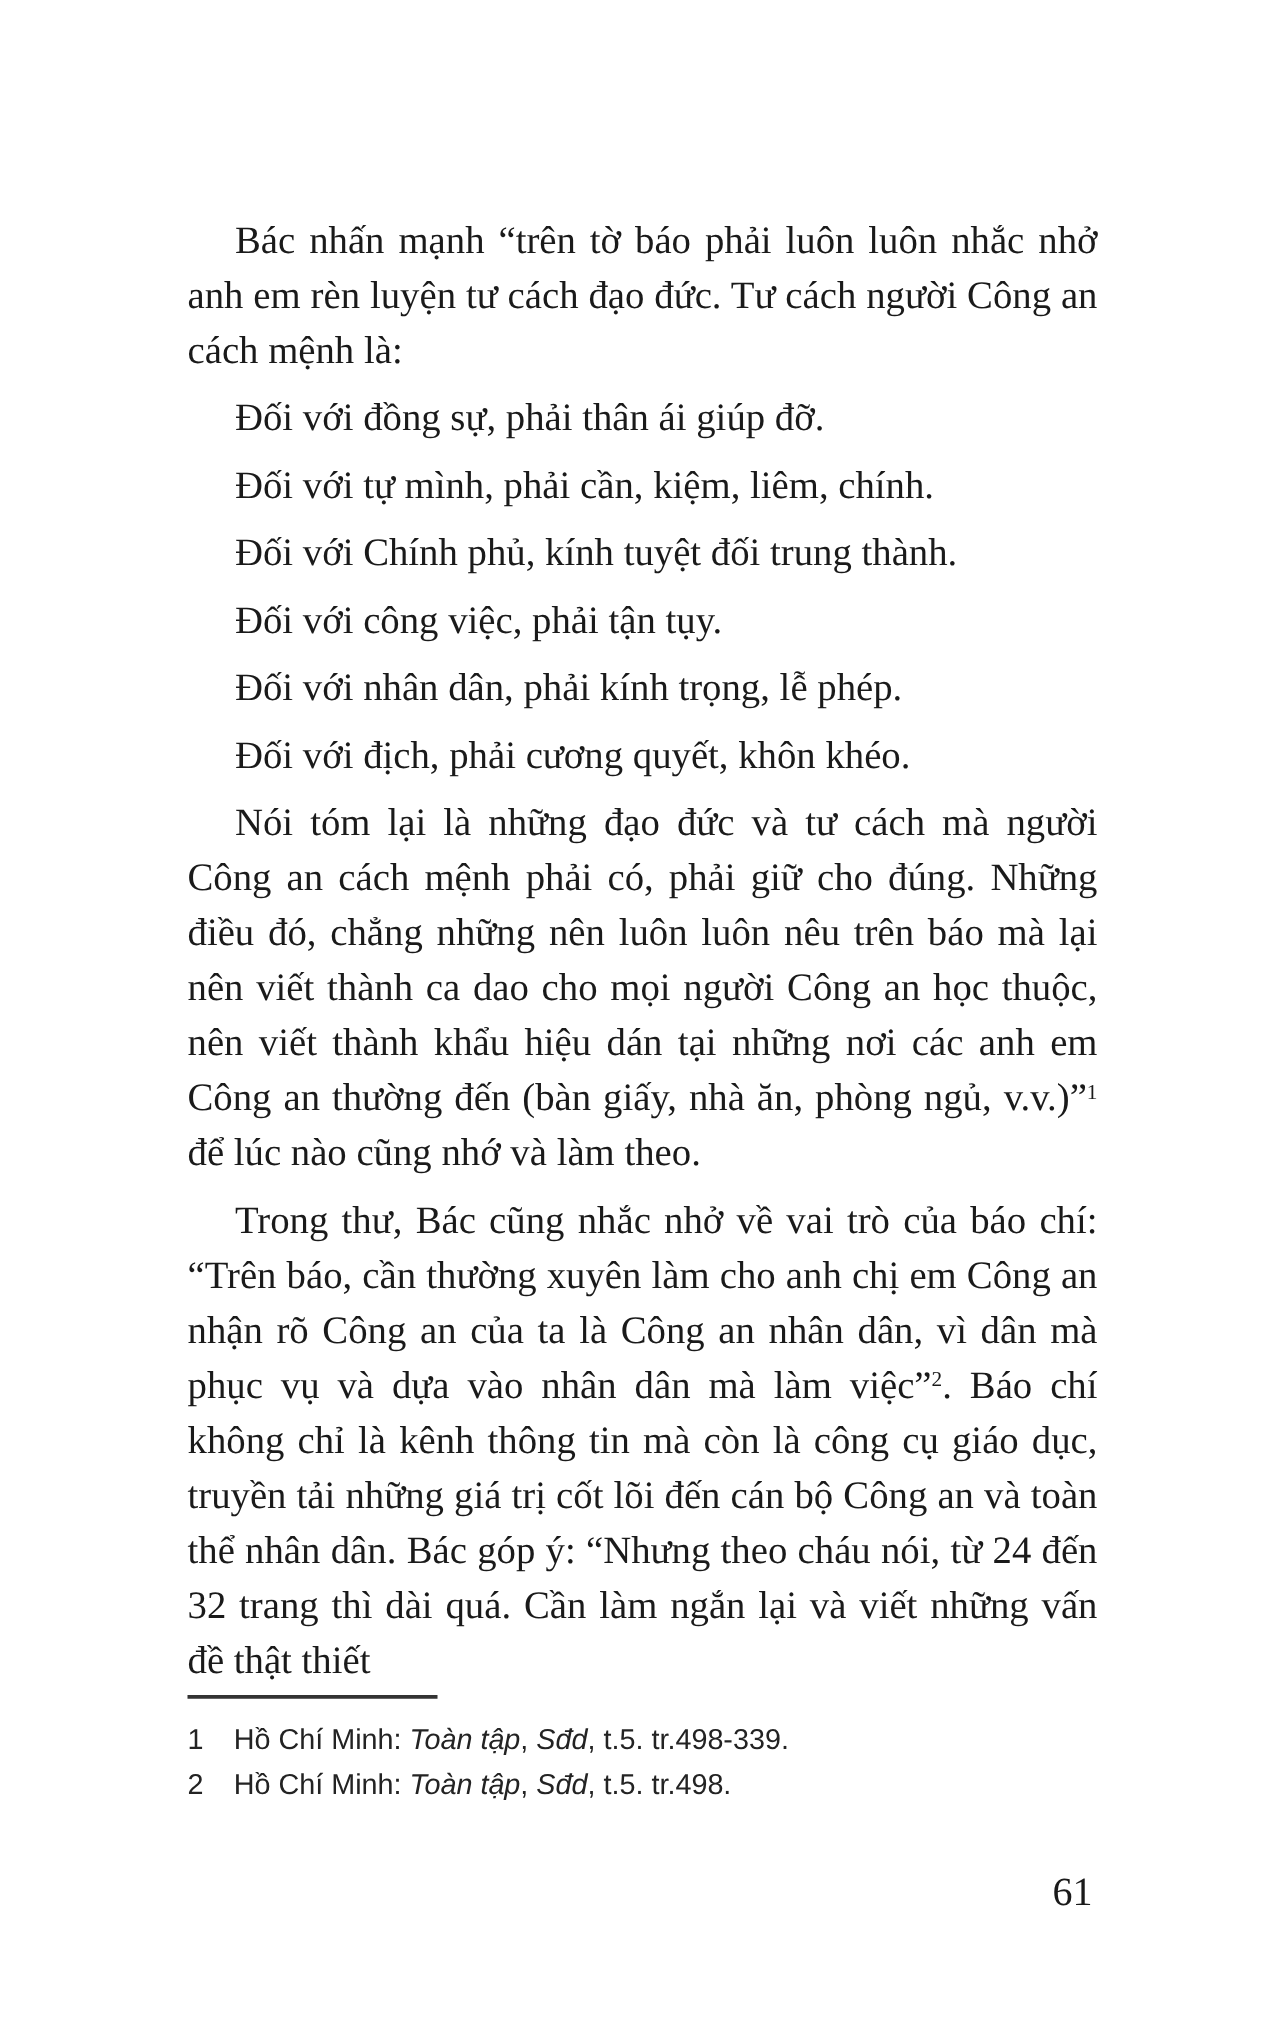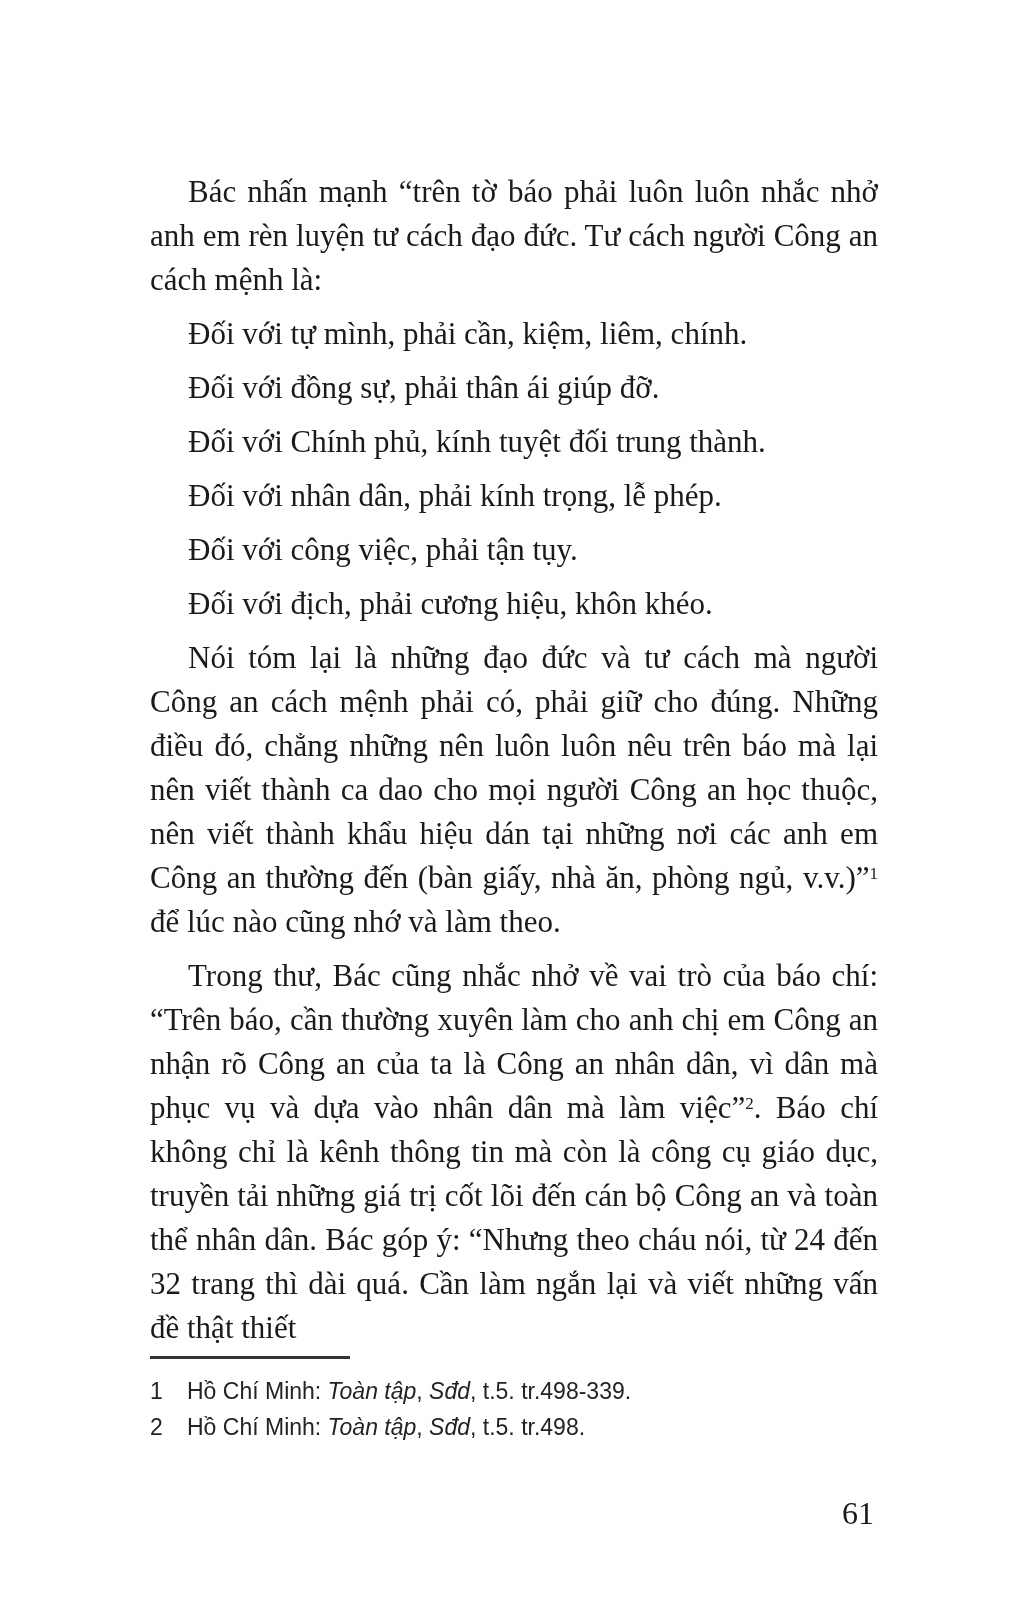--- a/index.html
+++ b/index.html
@@ -71,26 +71,26 @@
 </style>
 </head>
 <body>
 
 <div class="page">
 
   <div class="content">
 
     <p class="para">Bác nhấn mạnh “trên tờ báo phải luôn luôn nhắc nhở anh em rèn luyện tư cách đạo đức. Tư cách người Công an cách mệnh là:</p>
 
+    <p class="line">Đối với đồng sự, phải thân ái giúp đỡ.</p>
     <p class="line">Đối với tự mình, phải cần, kiệm, liêm, chính.</p>
-    <p class="line">Đối với đồng sự, phải thân ái giúp đỡ.</p>
     <p class="line">Đối với Chính phủ, kính tuyệt đối trung thành.</p>
+    <p class="line">Đối với công việc, phải tận tụy.</p>
     <p class="line">Đối với nhân dân, phải kính trọng, lễ phép.</p>
-    <p class="line">Đối với công việc, phải tận tụy.</p>
-    <p class="line">Đối với địch, phải cương hiệu, khôn khéo.</p>
+    <p class="line">Đối với địch, phải cương quyết, khôn khéo.</p>
 
     <p class="para"><span>Nói tóm lại là những đạo đức và tư cách mà người Công an cách mệnh phải có, phải giữ cho đúng. Những điều đó, chẳng những nên luôn luôn nêu trên báo mà lại nên viết thành ca dao cho mọi người Công an học thuộc, nên viết thành khẩu hiệu dán tại những nơi các anh em Công an thường đến (bàn giấy, nhà ăn, phòng ngủ, v.v.)”</span><sup class="fnref">1</sup><span> để lúc nào cũng nhớ và làm theo.</span></p>
 
     <p class="para"><span>Trong thư, Bác cũng nhắc nhở về vai trò của báo chí: “Trên báo, cần thường xuyên làm cho anh chị em Công an nhận rõ Công an của ta là Công an nhân dân, vì dân mà phục vụ và dựa vào nhân dân mà làm việc”</span><sup class="fnref">2</sup><span>. Báo chí không chỉ là kênh thông tin mà còn là công cụ giáo dục, truyền tải những giá trị cốt lõi đến cán bộ Công an và toàn thể nhân dân. Bác góp ý: “Nhưng theo cháu nói, từ 24 đến 32 trang thì dài quá. Cần làm ngắn lại và viết những vấn đề thật thiết</span></p>
 
   </div>
 
   <div class="footnotes">
     <div class="fn-rule"></div>
 

